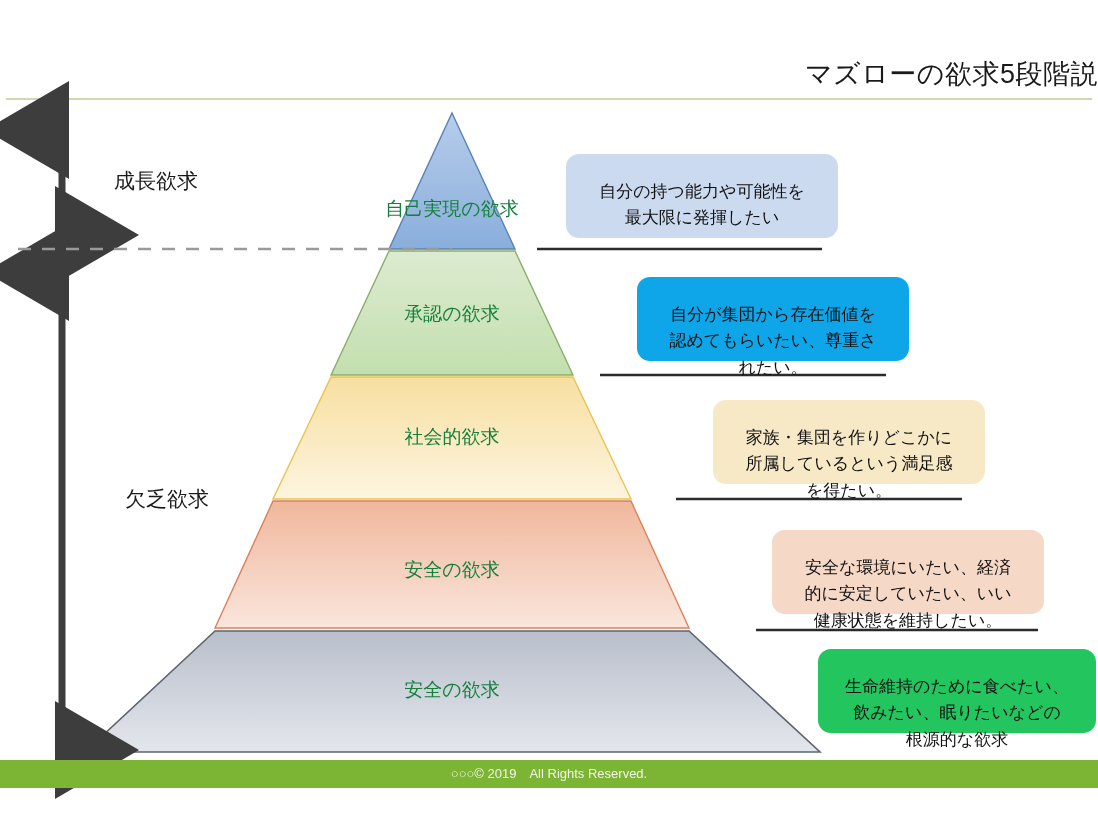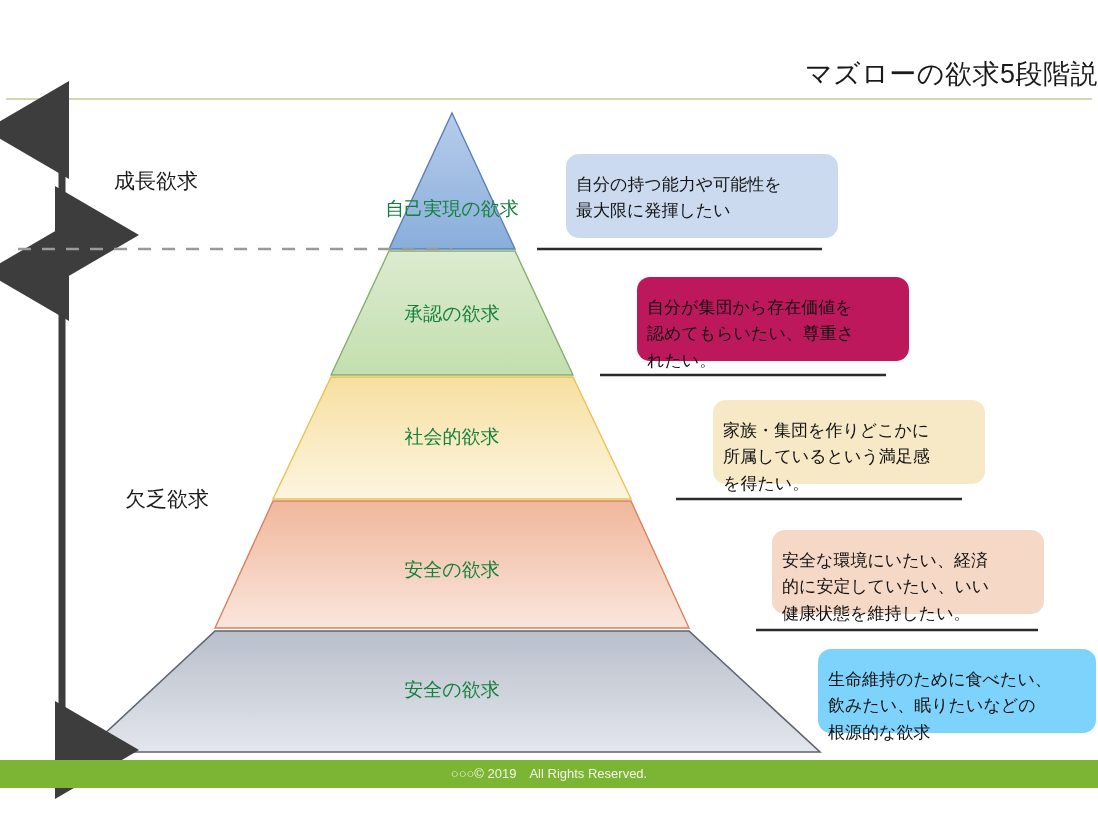--- a/index.html
+++ b/index.html
@@ -64,25 +64,26 @@
     font-size: 21px;
     color: #1a1a1a;
     white-space: nowrap;
     transform: translateX(-50%);
   }
 
   
   .callout {
     position: absolute;
     border-radius: 13px;
+    text-align: center;
     font-size: 17px;
     line-height: 1.55;
     color: #111111;
     box-sizing: border-box;
-    padding: 18px 10px;
+    padding: 25px 10px;
   }
 
   
   #footer-bar {
     position: absolute;
     left: 0;
     top: 760px;
     width: 1098px;
     height: 28px;
     background: #7cb434;
@@ -163,21 +164,21 @@
   <div class="tier-label" style="left:452px; top:196px;">自己実現の欲求</div>
   <div class="tier-label" style="left:452px; top:301px;">承認の欲求</div>
   <div class="tier-label" style="left:452px; top:424px;">社会的欲求</div>
   <div class="tier-label" style="left:452px; top:557px;">安全の欲求</div>
   <div class="tier-label" style="left:452px; top:677px;">安全の欲求</div>
 
   <div class="group-label" style="left:156px; top:167px;">成長欲求</div>
   <div class="group-label" style="left:156px; top:485px;margin-left:11px;">欠乏欲求</div>
 
   <div class="callout" style="left:566px; top:154px; width:272px; height:84px; background:#ccdaf0;">自分の持つ能力や可能性を<br>最大限に発揮したい</div>
-  <div class="callout" style="left:637px; top:277px; width:272px; height:84px; background:#be185d;">自分が集団から存在価値を<br>認めてもらいたい、尊重さ<br>れたい。</div>
+  <div class="callout" style="left:637px; top:277px; width:272px; height:84px; background:#0ea5e9;">自分が集団から存在価値を<br>認めてもらいたい、尊重さ<br>れたい。</div>
   <div class="callout" style="left:713px; top:400px; width:272px; height:84px; background:#f7e9c6;">家族・集団を作りどこかに<br>所属しているという満足感<br>を得たい。</div>
   <div class="callout" style="left:772px; top:530px; width:272px; height:84px; background:#f6d8c7;">安全な環境にいたい、経済<br>的に安定していたい、いい<br>健康状態を維持したい。</div>
-  <div class="callout" style="left:818px; top:649px; width:278px; height:84px; background:#7dd3fc;">生命維持のために食べたい、<br>飲みたい、眠りたいなどの<br>根源的な欲求</div>
+  <div class="callout" style="left:818px; top:649px; width:278px; height:84px; background:#22c55e;">生命維持のために食べたい、<br>飲みたい、眠りたいなどの<br>根源的な欲求</div>
 
   <div id="footer-bar"></div>
   <div id="footer-text">○○○© 2019　All Rights Reserved.</div>
 
 </div>
 
 </body></html>

